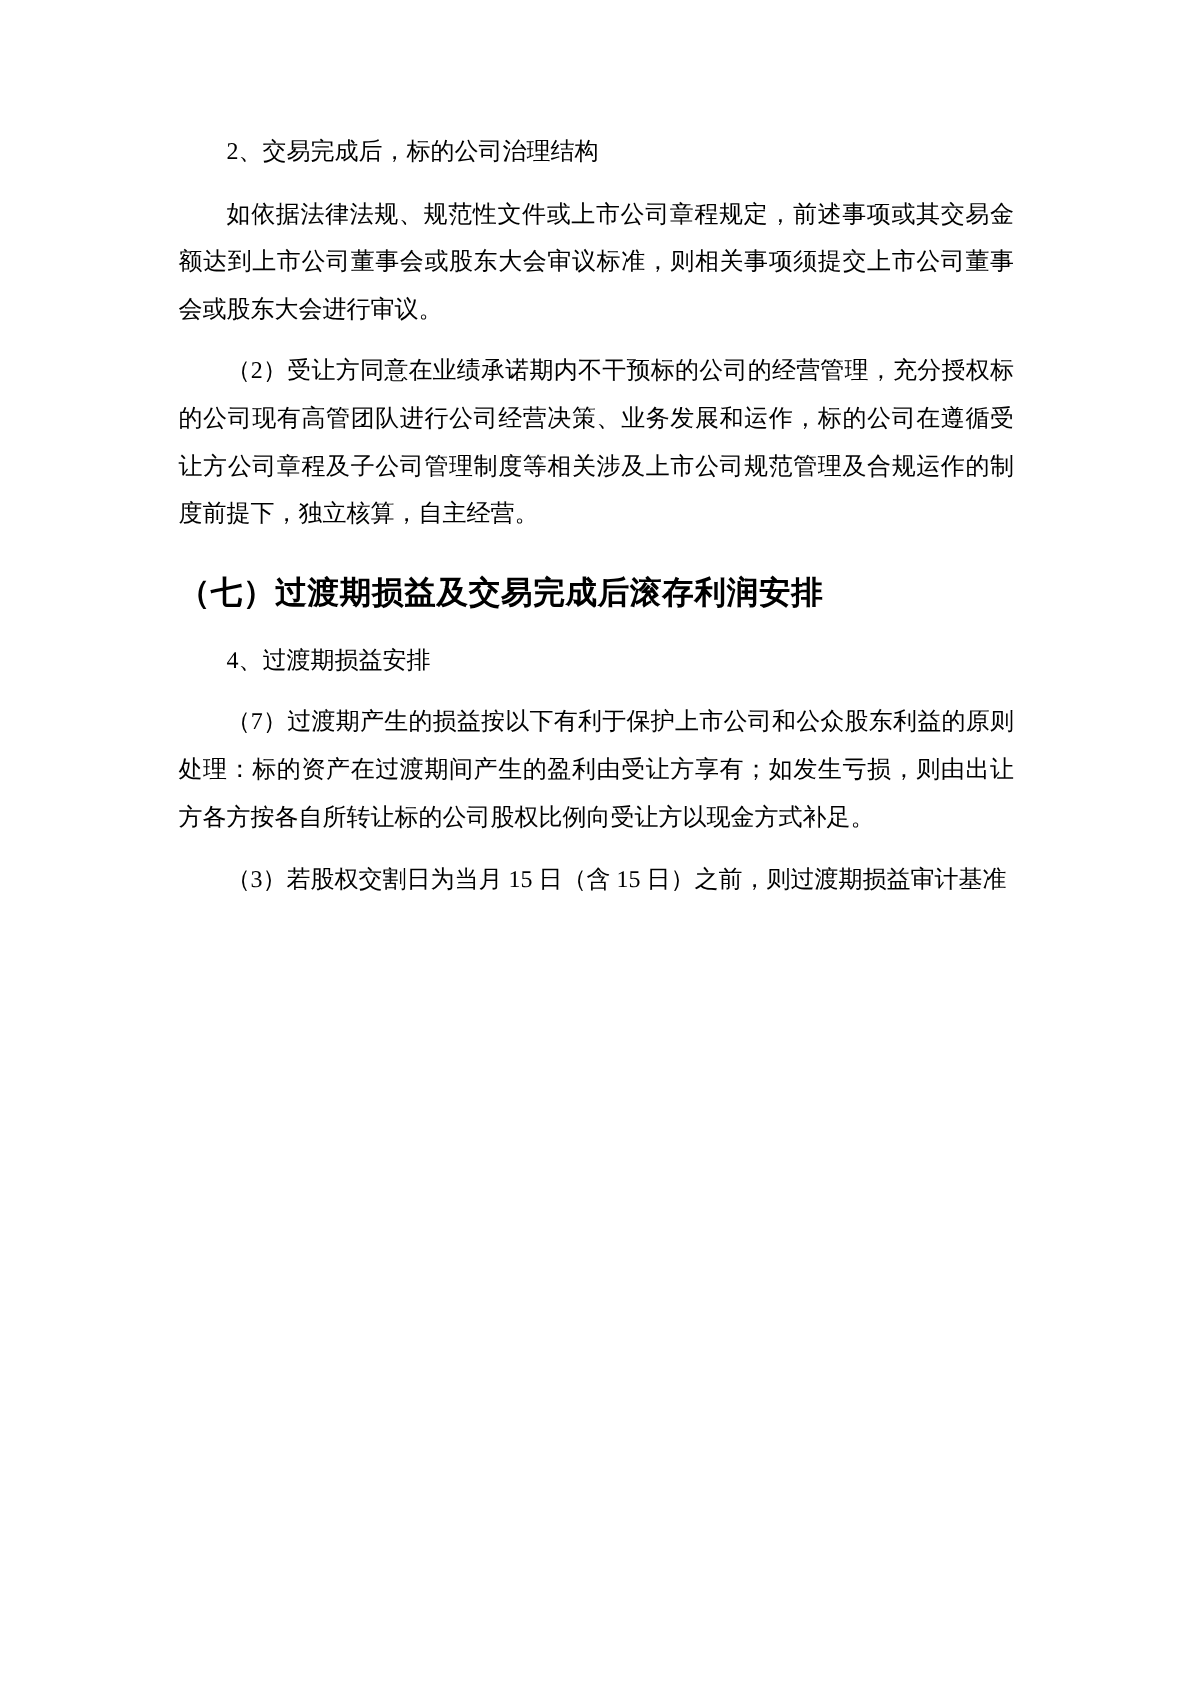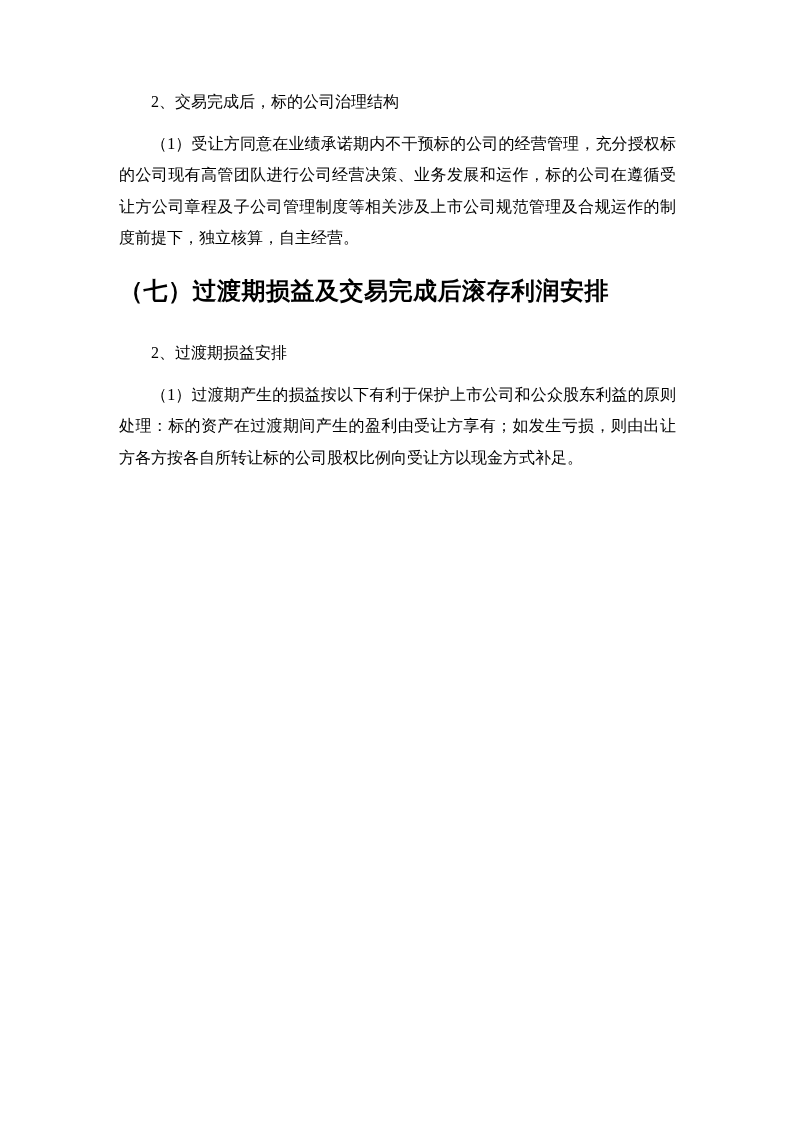--- a/index.html
+++ b/index.html
@@ -26,24 +26,24 @@
     text-indent: 2em;
     word-break: break-all;
   }
   .li {
     text-align: left;
   }
   .li:first-child {
     margin-top: 0;
   }
   .section-heading {
-    margin: 22px 0 31px 0;
+    margin: 22px 0 14px 0;
     font-family: Liberation Sans, sans-serif;
     font-weight: 700;
-    font-size: 24px;
+    font-size: 21px;
     line-height: 30px;
     text-indent: 0;
     letter-spacing: 0.5px;
   }
   .page-number {
     position: absolute;
     top: 1004px;
     right: 118px;
     font-size: 15px;
     line-height: 18px;
@@ -52,27 +52,29 @@
   }
 </style>
 </head>
 <body>
 
 <main class="page">
 
   <p class="li">2、交易完成后，标的公司治理结构</p>
 
 
+  <p class="para">如依据法律法规、规范性文件或上市公司章程规定，前述事项或其交易金额达到上市公司董事会或股东大会审议标准，则相关事项须提交上市公司董事会或股东大会进行审议。</p>
 
-  <p class="para">（1）受让方同意在业绩承诺期内不干预标的公司的经营管理，充分授权标的公司现有高管团队进行公司经营决策、业务发展和运作，标的公司在遵循受让方公司章程及子公司管理制度等相关涉及上市公司规范管理及合规运作的制度前提下，独立核算，自主经营。</p>
+  <p class="para">（2）受让方同意在业绩承诺期内不干预标的公司的经营管理，充分授权标的公司现有高管团队进行公司经营决策、业务发展和运作，标的公司在遵循受让方公司章程及子公司管理制度等相关涉及上市公司规范管理及合规运作的制度前提下，独立核算，自主经营。</p>
 
 
   <h2 class="section-heading">（七）过渡期损益及交易完成后滚存利润安排</h2>
 
-  <p class="li">2、过渡期损益安排</p>
+  <p class="li">4、过渡期损益安排</p>
 
-  <p class="para">（1）过渡期产生的损益按以下有利于保护上市公司和公众股东利益的原则处理：标的资产在过渡期间产生的盈利由受让方享有；如发生亏损，则由出让方各方按各自所转让标的公司股权比例向受让方以现金方式补足。</p>
+  <p class="para">（7）过渡期产生的损益按以下有利于保护上市公司和公众股东利益的原则处理：标的资产在过渡期间产生的盈利由受让方享有；如发生亏损，则由出让方各方按各自所转让标的公司股权比例向受让方以现金方式补足。</p>
 
 
+  <p class="para">（3）若股权交割日为当月 15 日（含 15 日）之前，则过渡期损益审计基准</p>
 
   <div class="page-number">226</div>
 
 </main>
 
 </body></html>

